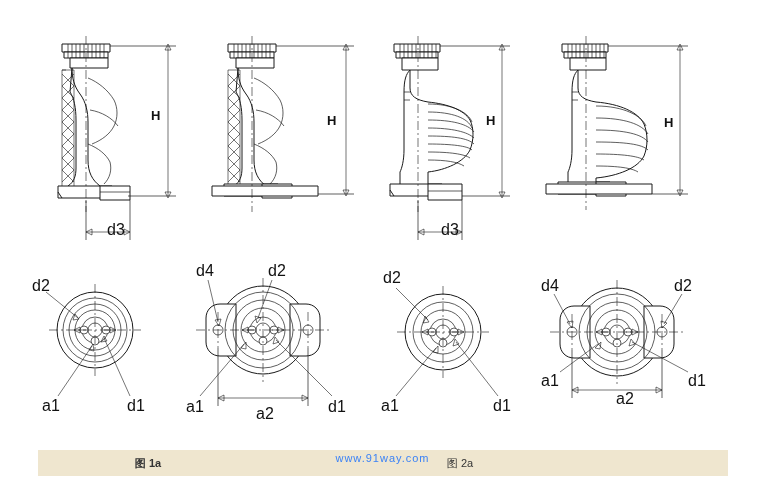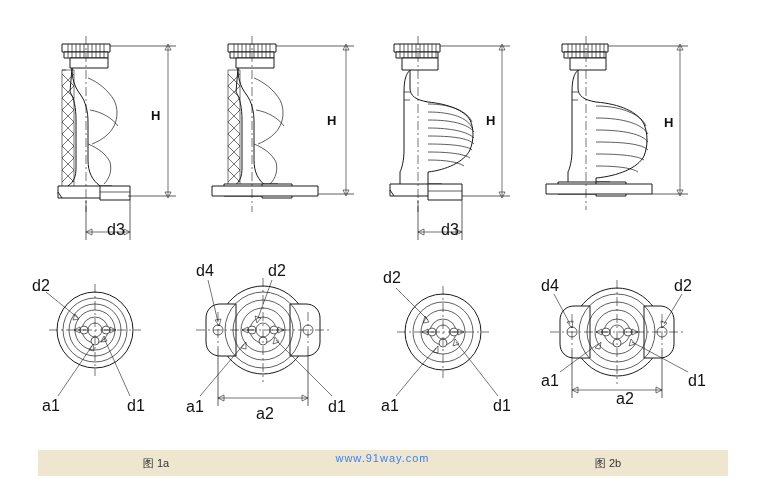--- a/index.html
+++ b/index.html
@@ -34,21 +34,21 @@
   }
   .caption {
     position: absolute;
     top: 450px;
     height: 26px;
     line-height: 26px;
     font-size: 11px;
     color: #333333;
     text-align: center;
   }
-  .caption.c0 { left: 96px;  width: 120px; }
+  .caption.c0 { left: 88px;  width: 120px; font-weight: bold; }
   .caption.c1 { left: 230px; width: 120px; }
   .caption.c2 { left: 400px; width: 120px; }
   .caption.c3 { left: 548px; width: 120px; }
   .watermark {
     position: absolute;
     left: 0;
     top: 452px;
     width: 765px;
     text-align: center;
     font-size: 11px;
@@ -345,16 +345,16 @@
 
   <div class="lbl h" style="left:664px; top:115px;">H</div>
   <div class="lbl" style="left:541px; top:277px;">d4</div>
   <div class="lbl" style="left:674px; top:277px;">d2</div>
   <div class="lbl" style="left:541px; top:372px;">a1</div>
   <div class="lbl" style="left:616px; top:390px;">a2</div>
   <div class="lbl" style="left:688px; top:372px;">d1</div>
 
   <div class="caption-bar"></div>
   <div class="caption c0">图 1a</div>
-  <div class="caption c3">图 2b</div>
+  <div class="caption c2">图 2a</div>
 
   <div class="watermark">www.91way.com</div>
 </div>
 
 </body></html>

